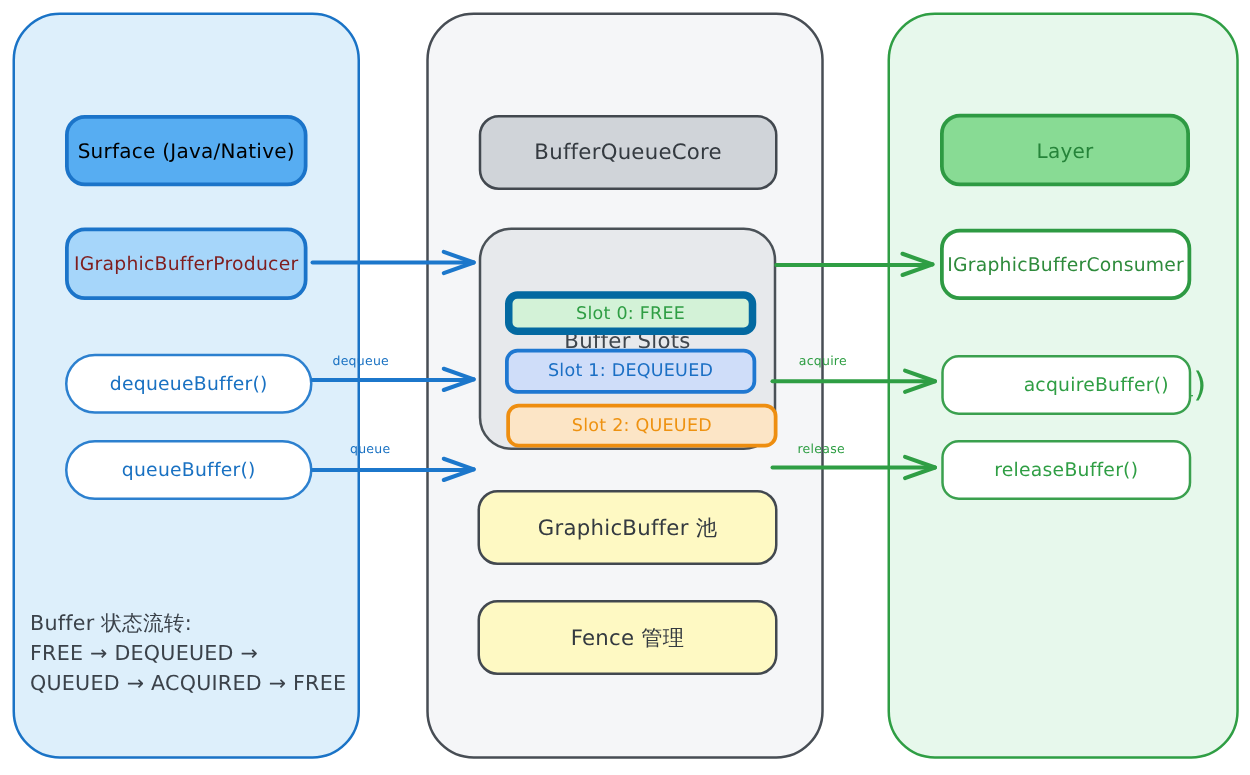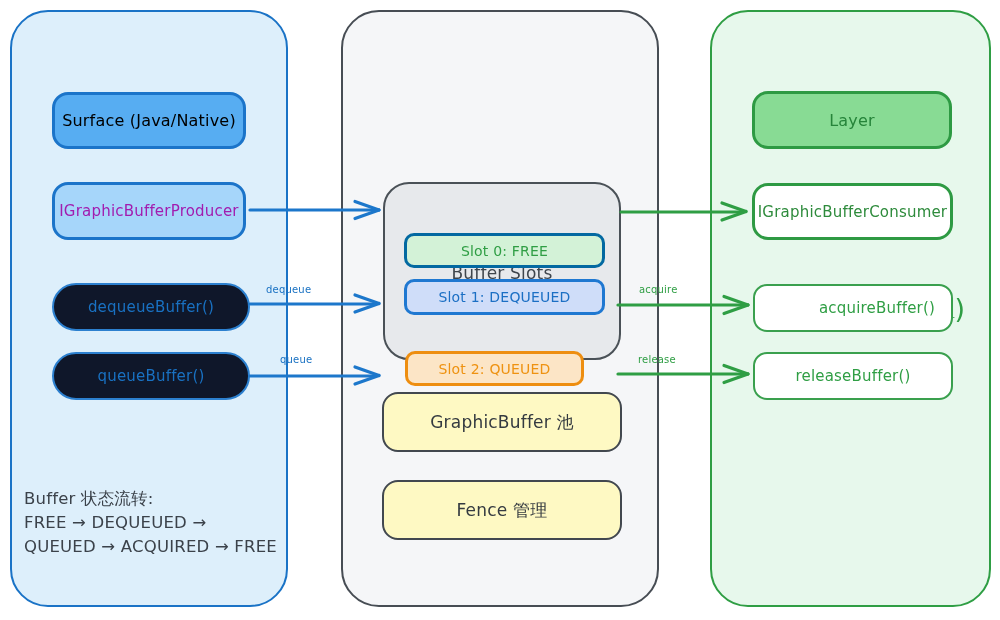--- a/index.html
+++ b/index.html
@@ -14,33 +14,33 @@
   .panel-producer{ left:10px;  width:278px; background:#ddeffb; border:2.5px solid #1a73c6; }
   .panel-core{     left:341px; width:318px; background:#f5f6f8; border:2.5px solid #474d54; }
   .panel-consumer{ left:710px; width:281px; background:#e7f8ec; border:2.5px solid #2f9e44; }
 
   .box{
     position:absolute; display:flex; align-items:center; justify-content:center;
     text-align:center; border-radius:16px; white-space:nowrap;
   }
   
   .surface-box{ left:40px; top:80px; width:194px; height:57px; background:#57adf2; border:3px solid #1b74c9; color:#000000; font-size:16px; }
-  .igbp-box{ left:40px; top:170px; width:194px; height:58px; background:#a6d6fa; border:3px solid #1b74c9; color:#a21caf; font-size:15px; }
-  .dequeue-box,.queue-box{ left:40px; width:198px; height:48px; background:#0f172a; border:2.5px solid #2c80cf; border-radius:24px; color:#1971c2; font-size:15px; }
+  .igbp-box{ left:40px; top:170px; width:194px; height:58px; background:#a6d6fa; border:3px solid #1b74c9; color:#7f1d1d; font-size:15px; }
+  .dequeue-box,.queue-box{ left:40px; width:198px; height:48px; background:#ffffff; border:2.5px solid #2c80cf; border-radius:24px; color:#1971c2; font-size:15px; }
   .dequeue-box{ top:271px; } .queue-box{ top:340px; }
   .state-note{ position:absolute; left:12px; top:475px; color:#3b424a; font-size:16.5px; line-height:24px; white-space:nowrap; }
 
   
   .bqc-box{ left:40px; top:80px; width:239px; height:60px; background:#d0d4d9; border:2.5px solid #42484f; color:#343a40; font-size:17px; }
   .slots-group{ position:absolute; left:40px; top:170px; width:238px; height:178px; background:#e7e9ec; border:2.5px solid #4a5157; border-radius:26px; }
   .slots-group-label{ position:absolute; left:0; right:0; top:79px; text-align:center; color:#3f464d; font-size:17px; z-index:0; }
   .slot{ position:absolute; left:19px; width:201px; height:35px; border-radius:10px; display:flex; align-items:center; justify-content:center; font-size:14px; z-index:1; white-space:nowrap; }
-  .slot-free{     top:49px;  background:#d3f2d7; border:3px solid #0369a1; color:#2f9e44; }
+  .slot-free{     top:49px;  background:#d3f2d7; border:6px solid #0369a1; color:#2f9e44; }
   .slot-dequeued{ top:95px;  height:36px; background:#cfddf9; border:3px solid #1f78d1; color:#1b6fc4; }
-  .slot-queued{   top:139px; left:20px; width:179px; background:#fce5c6; border:3px solid #ee8e10; color:#ee9211;margin-top:28px; }
+  .slot-queued{   top:139px; left:20px; width:217px; background:#fce5c6; border:3px solid #ee8e10; color:#ee9211; }
   .pool-box,.fence-box{ left:39px; width:240px; height:60px; background:#fef9c3; border:2.5px solid #42484f; color:#343a40; font-size:17px; }
   .pool-box{ top:380px; } .fence-box{ top:468px; }
 
   
   .layer-box{ left:40px; top:79px; width:200px; height:58px; background:#88db94; border:3px solid #2e9a43; color:#26843a; font-size:16px; }
   .igbc-box{ left:40px; top:171px; width:201px; height:57px; background:#ffffff; border:3px solid #2e9a43; color:#2e8b3c; font-size:15px; }
   .acquire-box,.release-box{ left:41px; width:200px; height:48px; background:#ffffff; border:2.5px solid #3aa04e; border-radius:14px; color:#2f9e44; font-size:15px; }
   .acquire-box{ top:272px;padding-left:48px; } .release-box{ top:340px; }
   .clipped-fragment{ position:absolute; left:237px; top:281px; color:#2f9e44; z-index:0; white-space:nowrap; }
   .clipped-fragment .frag-r{ font-size:13px; vertical-align:-6px; }
@@ -75,20 +75,23 @@
         <span>queueBuffer()</span>
       </div>
     <div class="state-note">
       <div>Buffer 状态流转:</div>
       <div>FREE → DEQUEUED →</div>
       <div>QUEUED → ACQUIRED → FREE</div>
     </div>
   </div>
 
   <div class="panel panel-core">
+    <div class="box bqc-box">
+        <span>BufferQueueCore</span>
+      </div>
 
     <div class="slots-group">
       <div class="slots-group-label">Buffer Slots</div>
       <div class="slot slot-free">
           <span>Slot 0: FREE</span>
         </div>
       <div class="slot slot-dequeued">
           <span>Slot 1: DEQUEUED</span>
         </div>
       <div class="slot slot-queued">

